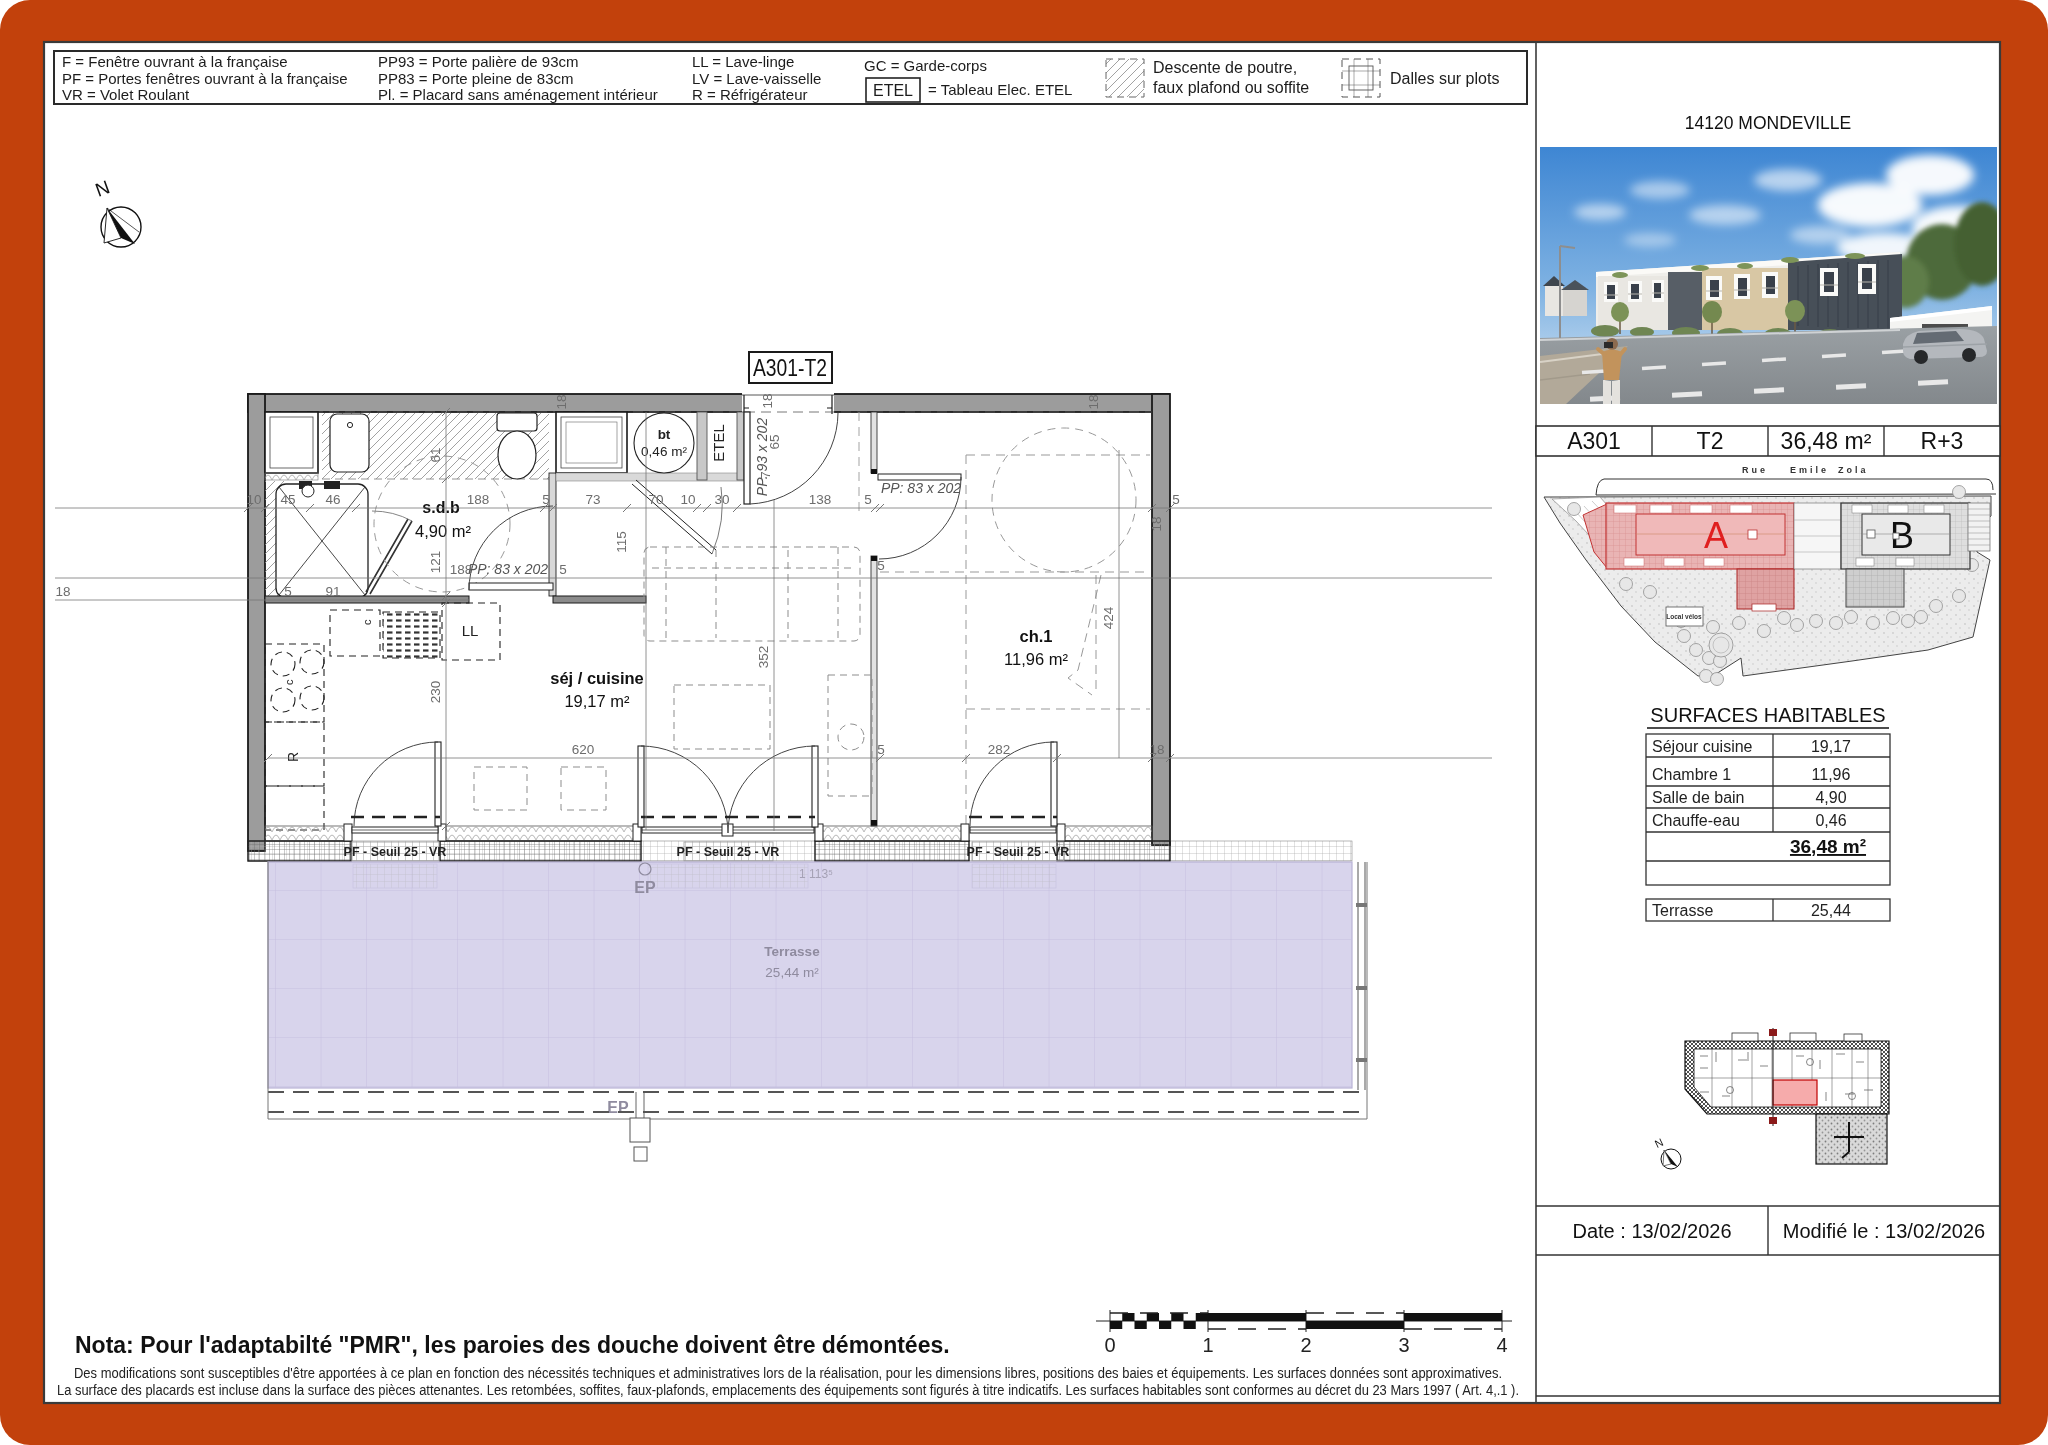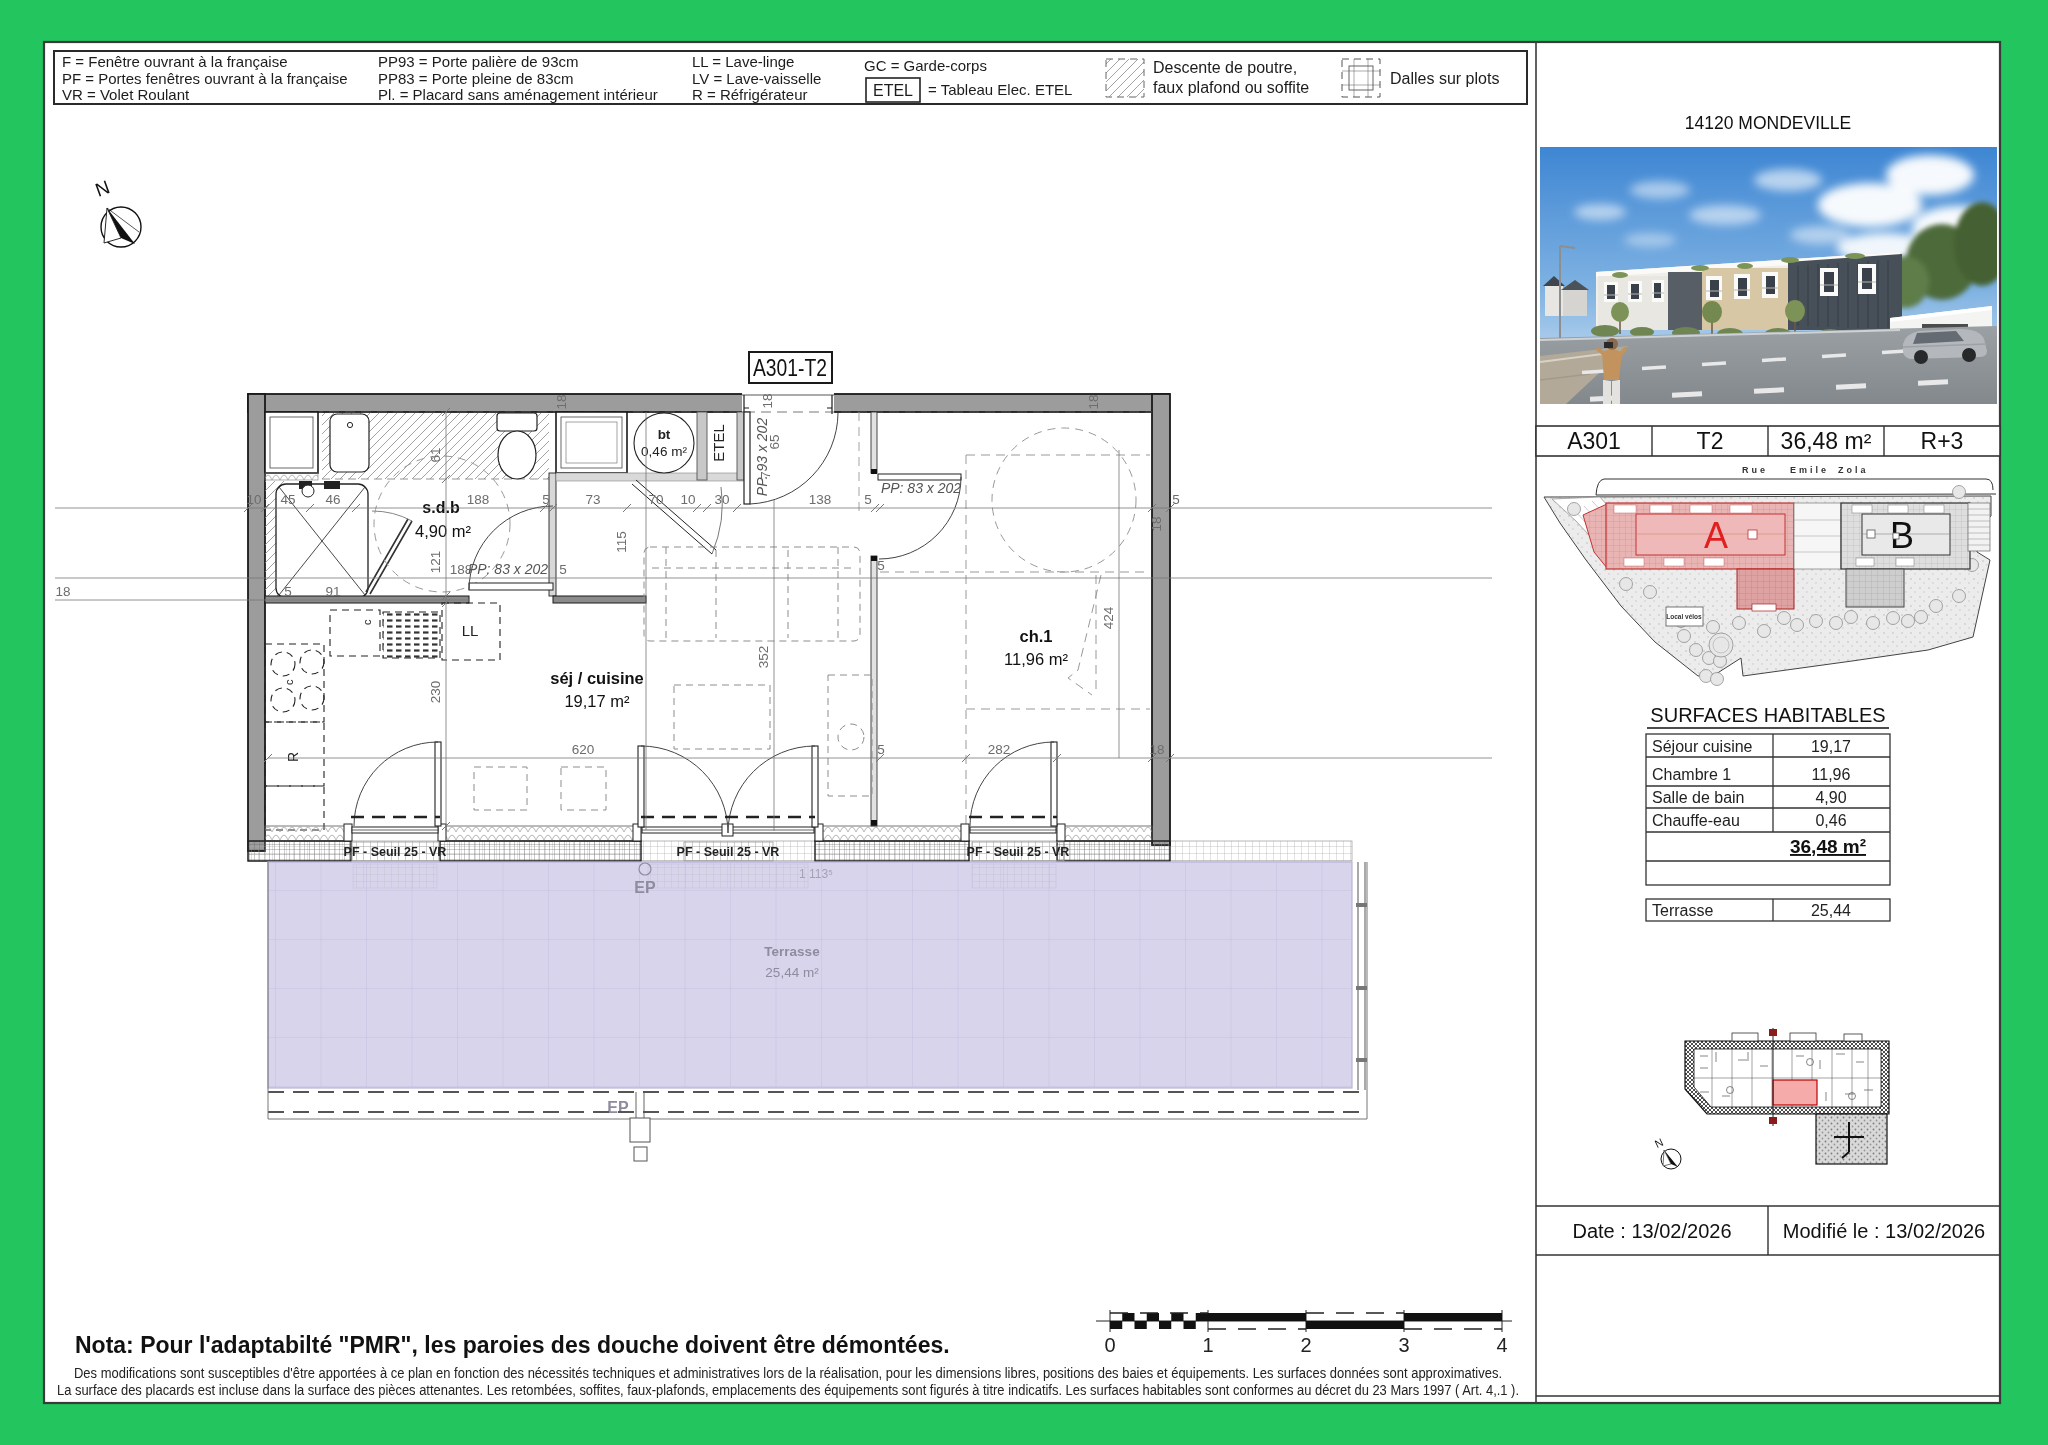--- a/index.html
+++ b/index.html
@@ -1,16 +1,16 @@
 <!DOCTYPE html>
 <html><head><meta charset="utf-8">
 <style>
 html,body{margin:0;padding:0;background:#fff;}
-#page{position:relative;width:2048px;height:1445px;background:#22c55e;overflow:hidden;
-font-family:"Liberation Sans",sans-serif;}
+#page{position:relative;width:2048px;height:1445px;background:#c2410c;overflow:hidden;
+font-family:"Liberation Sans",sans-serif;border-radius:30px;}
 svg{position:absolute;left:0;top:0;}
 text{font-family:"Liberation Sans",sans-serif;}
 </style></head><body>
 <div id="page">
 <svg width="2048" height="1445" viewBox="0 0 2048 1445">
 <defs>
 <pattern id="diag" width="9" height="9" patternUnits="userSpaceOnUse">
           <path d="M-1,10 L10,-1" stroke="#8a8a8a" stroke-width="0.8" fill="none"></path>
         </pattern>
 <pattern id="ogee" width="8" height="8" patternUnits="userSpaceOnUse">

